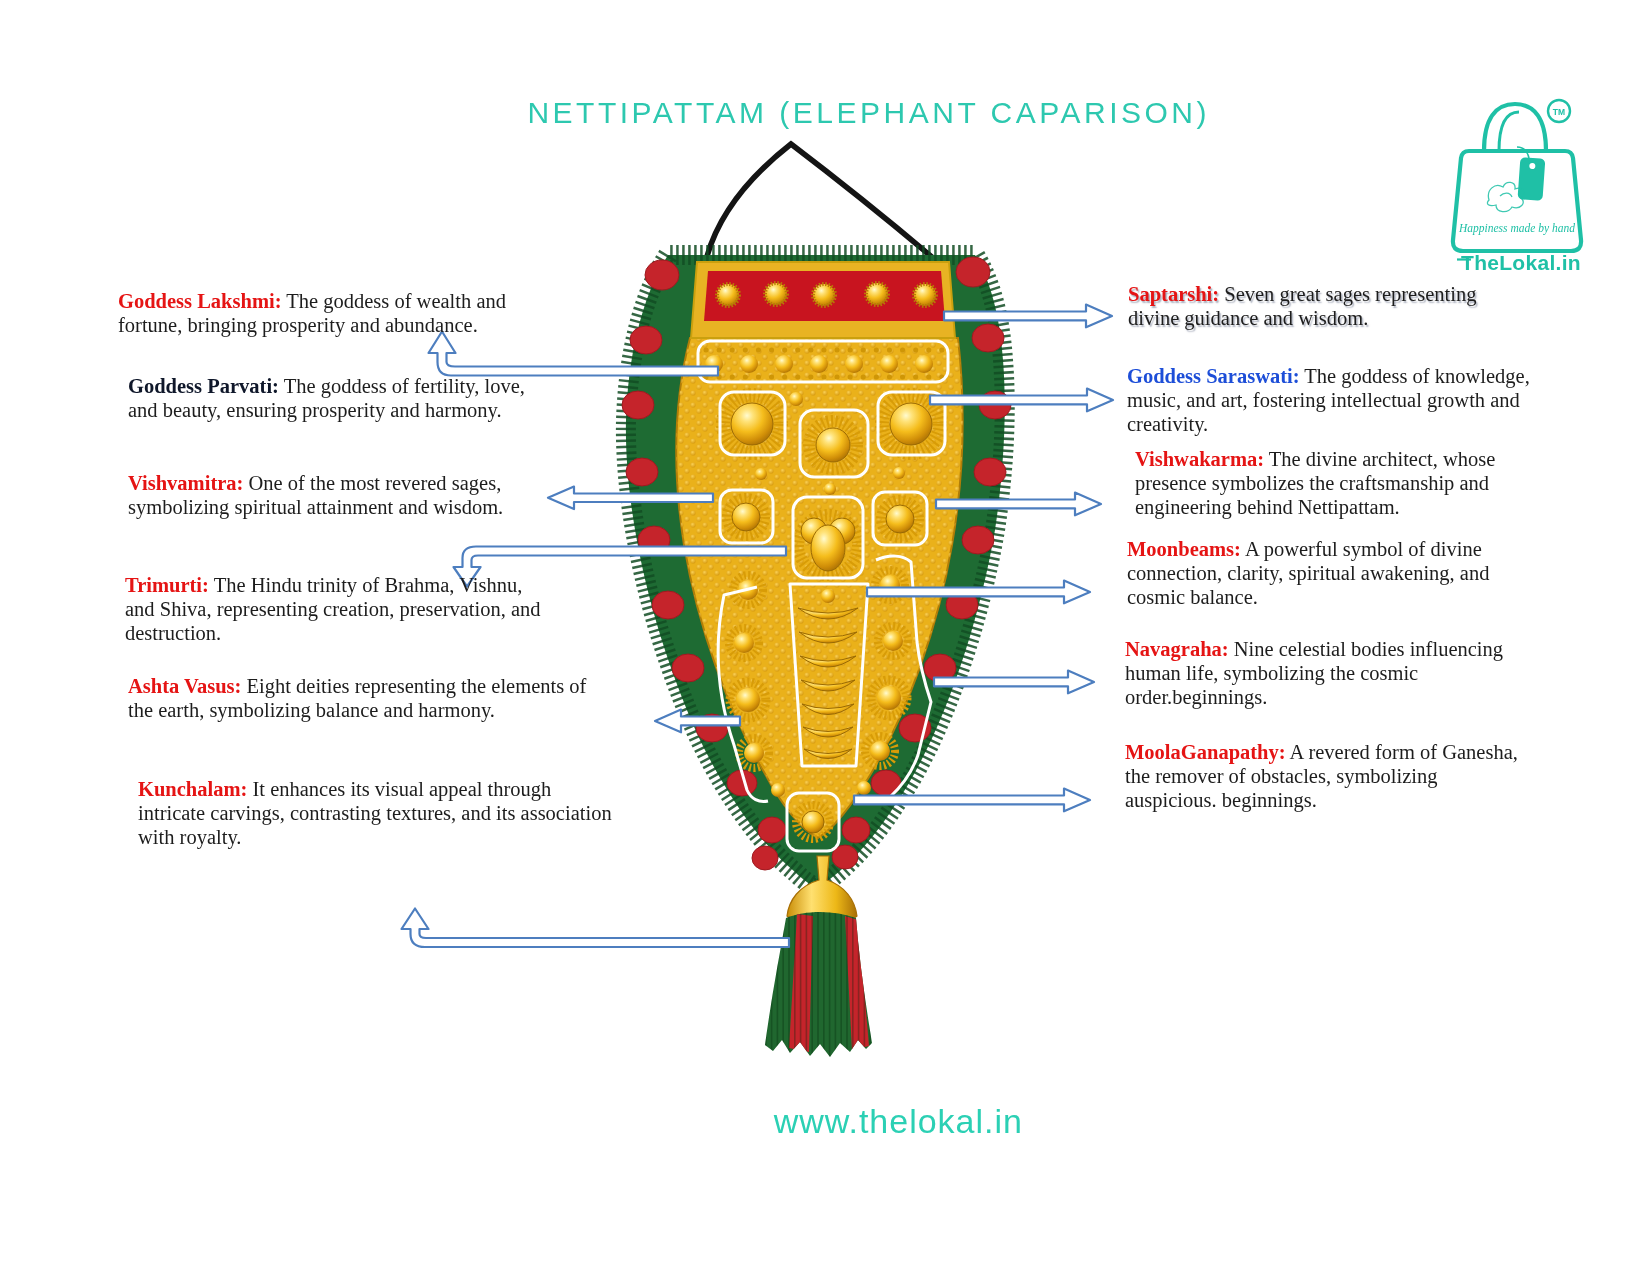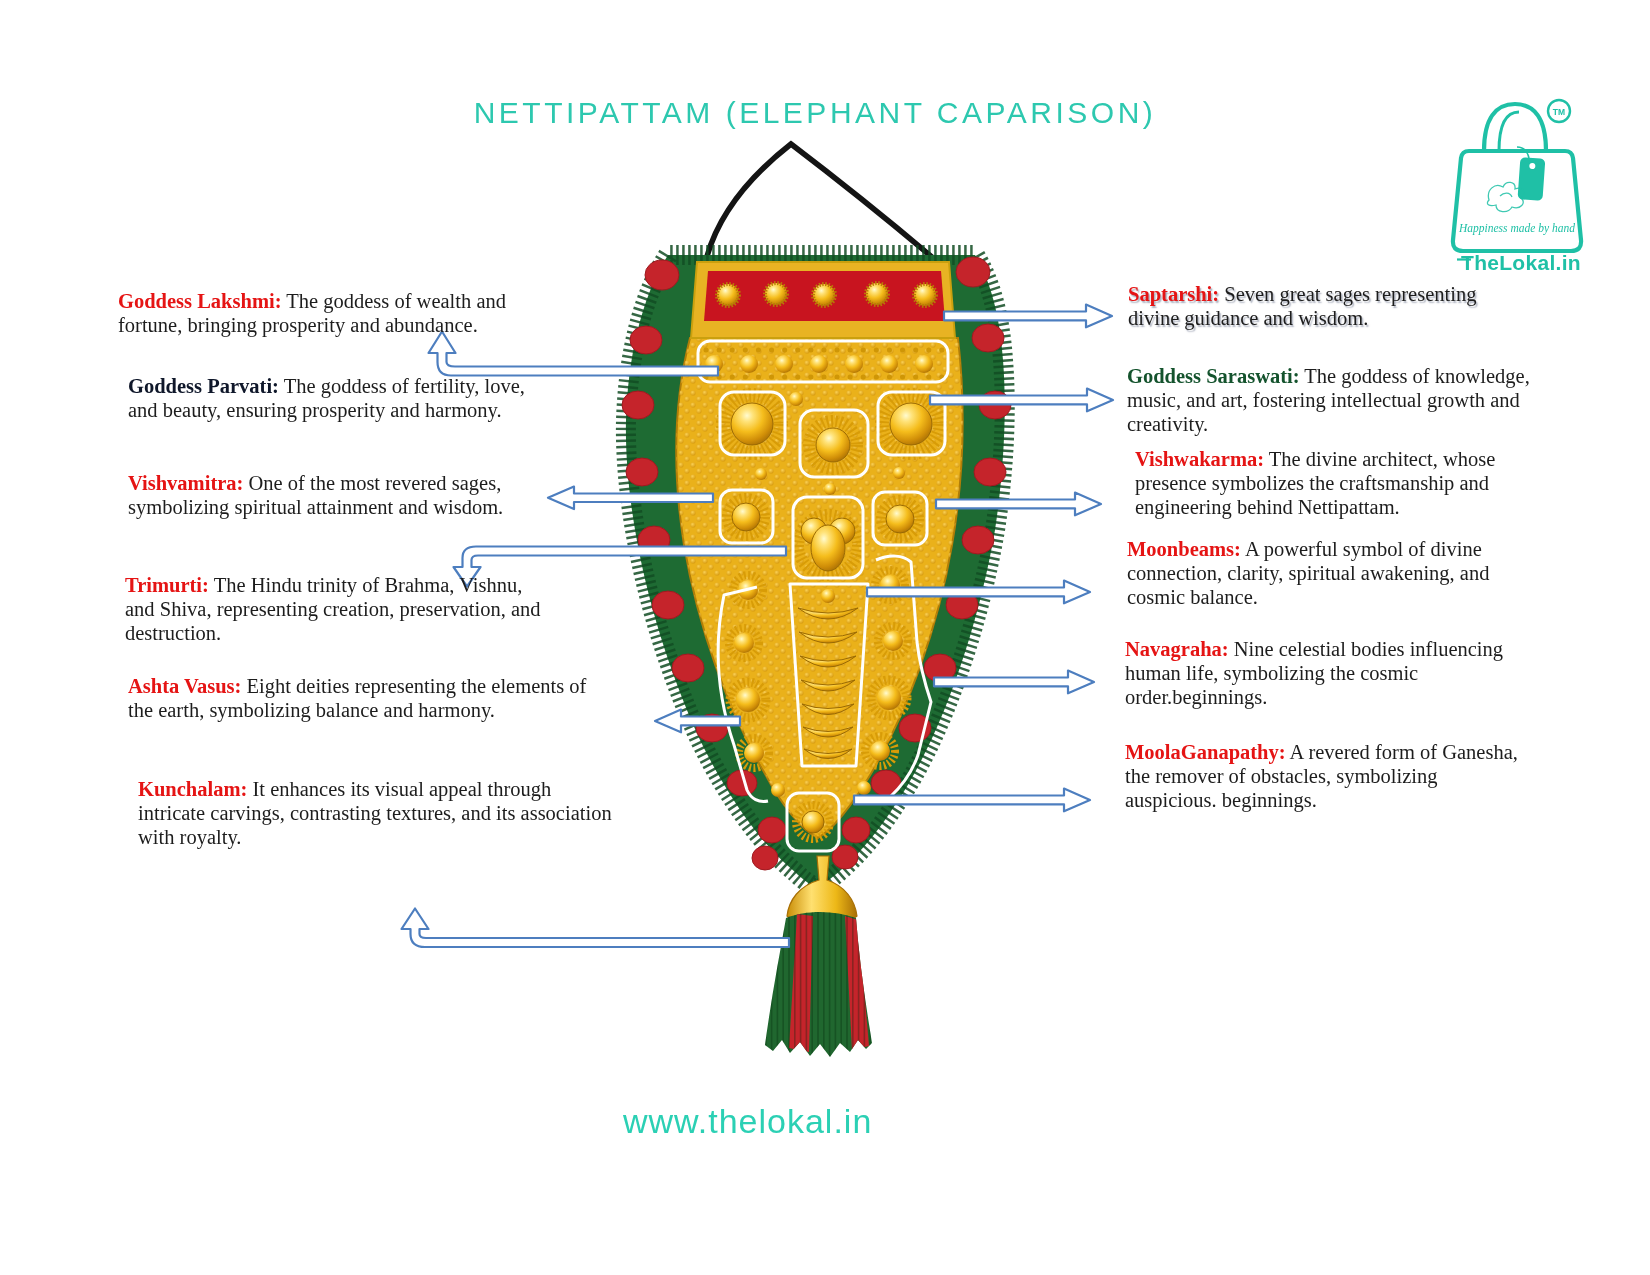--- a/index.html
+++ b/index.html
@@ -1,22 +1,22 @@
 <!DOCTYPE html>
 <html><head>
 <meta charset="utf-8">
 <style>
   html,body{margin:0;padding:0;background:#fff;}
   .canvas{position:relative;width:1650px;height:1275px;background:#ffffff;overflow:hidden;
           font-family:"Liberation Serif", serif;}
   svg.art{position:absolute;left:0;top:0;}
-  .page-title{position:absolute;left:420px;top:96px;width:790px;text-align:center;
+  .page-title{position:absolute;left:420px;top:96px;width:790px;text-align:right;
     font-family:"Liberation Sans", sans-serif;font-size:30px;letter-spacing:3.5px;
     font-weight:500;}
-  .footer-url{position:absolute;left:623px;top:1102px;width:400px;text-align:left;
+  .footer-url{position:absolute;left:623px;top:1102px;width:400px;text-align:right;
     font-family:"Liberation Sans", sans-serif;font-size:34px;letter-spacing:1px;}
   .lbl{position:absolute;font-size:20.5px;line-height:24px;color:#1d1d1d;margin-top:8px;}
   .lbl .name{font-weight:bold;}
   .lbl .desc{white-space:pre-line;}
   .shadowed{text-shadow:1.5px 2px 1.5px rgba(100,110,135,.55);}
 </style>
 </head>
 <body>
 
 <div class="canvas">
@@ -268,21 +268,21 @@
     <span class="name" style="color:#e51414">Saptarshi:</span><span class="desc"> Seven great sages representing
 divine guidance and wisdom.</span>
   </div>
 
   <div class="lbl" style="left:138px;top:769px;width:500px">
     <span class="name" style="color:#e51414">Kunchalam:</span><span class="desc"> It enhances its visual appeal through
 intricate carvings, contrasting textures, and its association
 with royalty.</span>
   </div>
   <div class="lbl" style="left:1127px;top:356px;width:420px">
-    <span class="name" style="color:#14532d">Goddess Saraswati:</span><span class="desc"> The goddess of knowledge,
+    <span class="name" style="color:#1d4ed8">Goddess Saraswati:</span><span class="desc"> The goddess of knowledge,
 music, and art, fostering intellectual growth and
 creativity.</span>
   </div>
   <div class="lbl" style="left:1135px;top:439px;width:400px">
     <span class="name" style="color:#e51414">Vishwakarma:</span><span class="desc"> The divine architect, whose
 presence symbolizes the craftsmanship and
 engineering behind Nettipattam.</span>
   </div>
   <div class="lbl" style="left:1127px;top:529px;width:400px">
     <span class="name" style="color:#e51414">Moonbeams:</span><span class="desc"> A powerful symbol of divine

